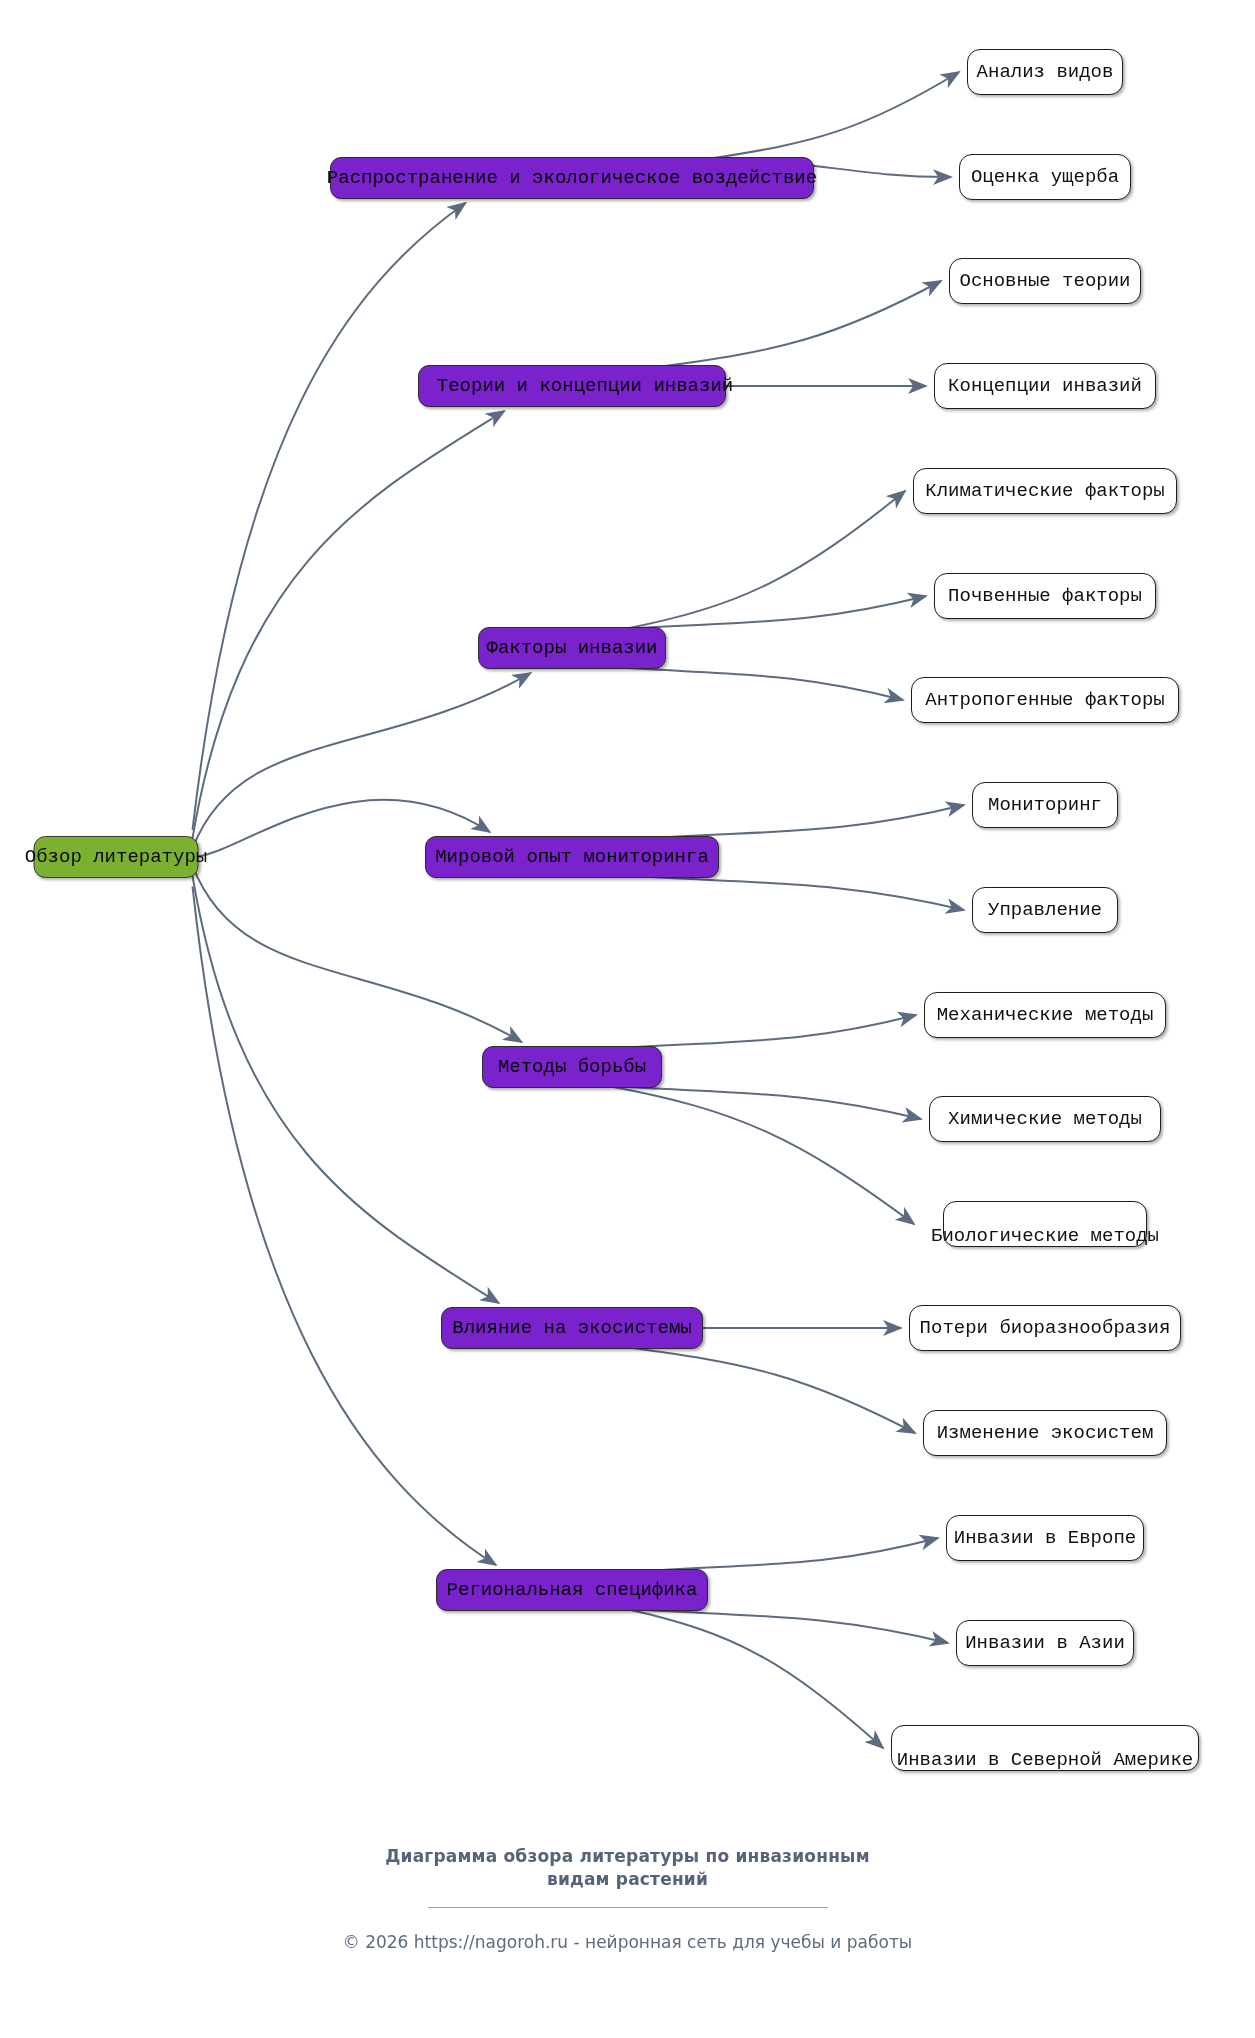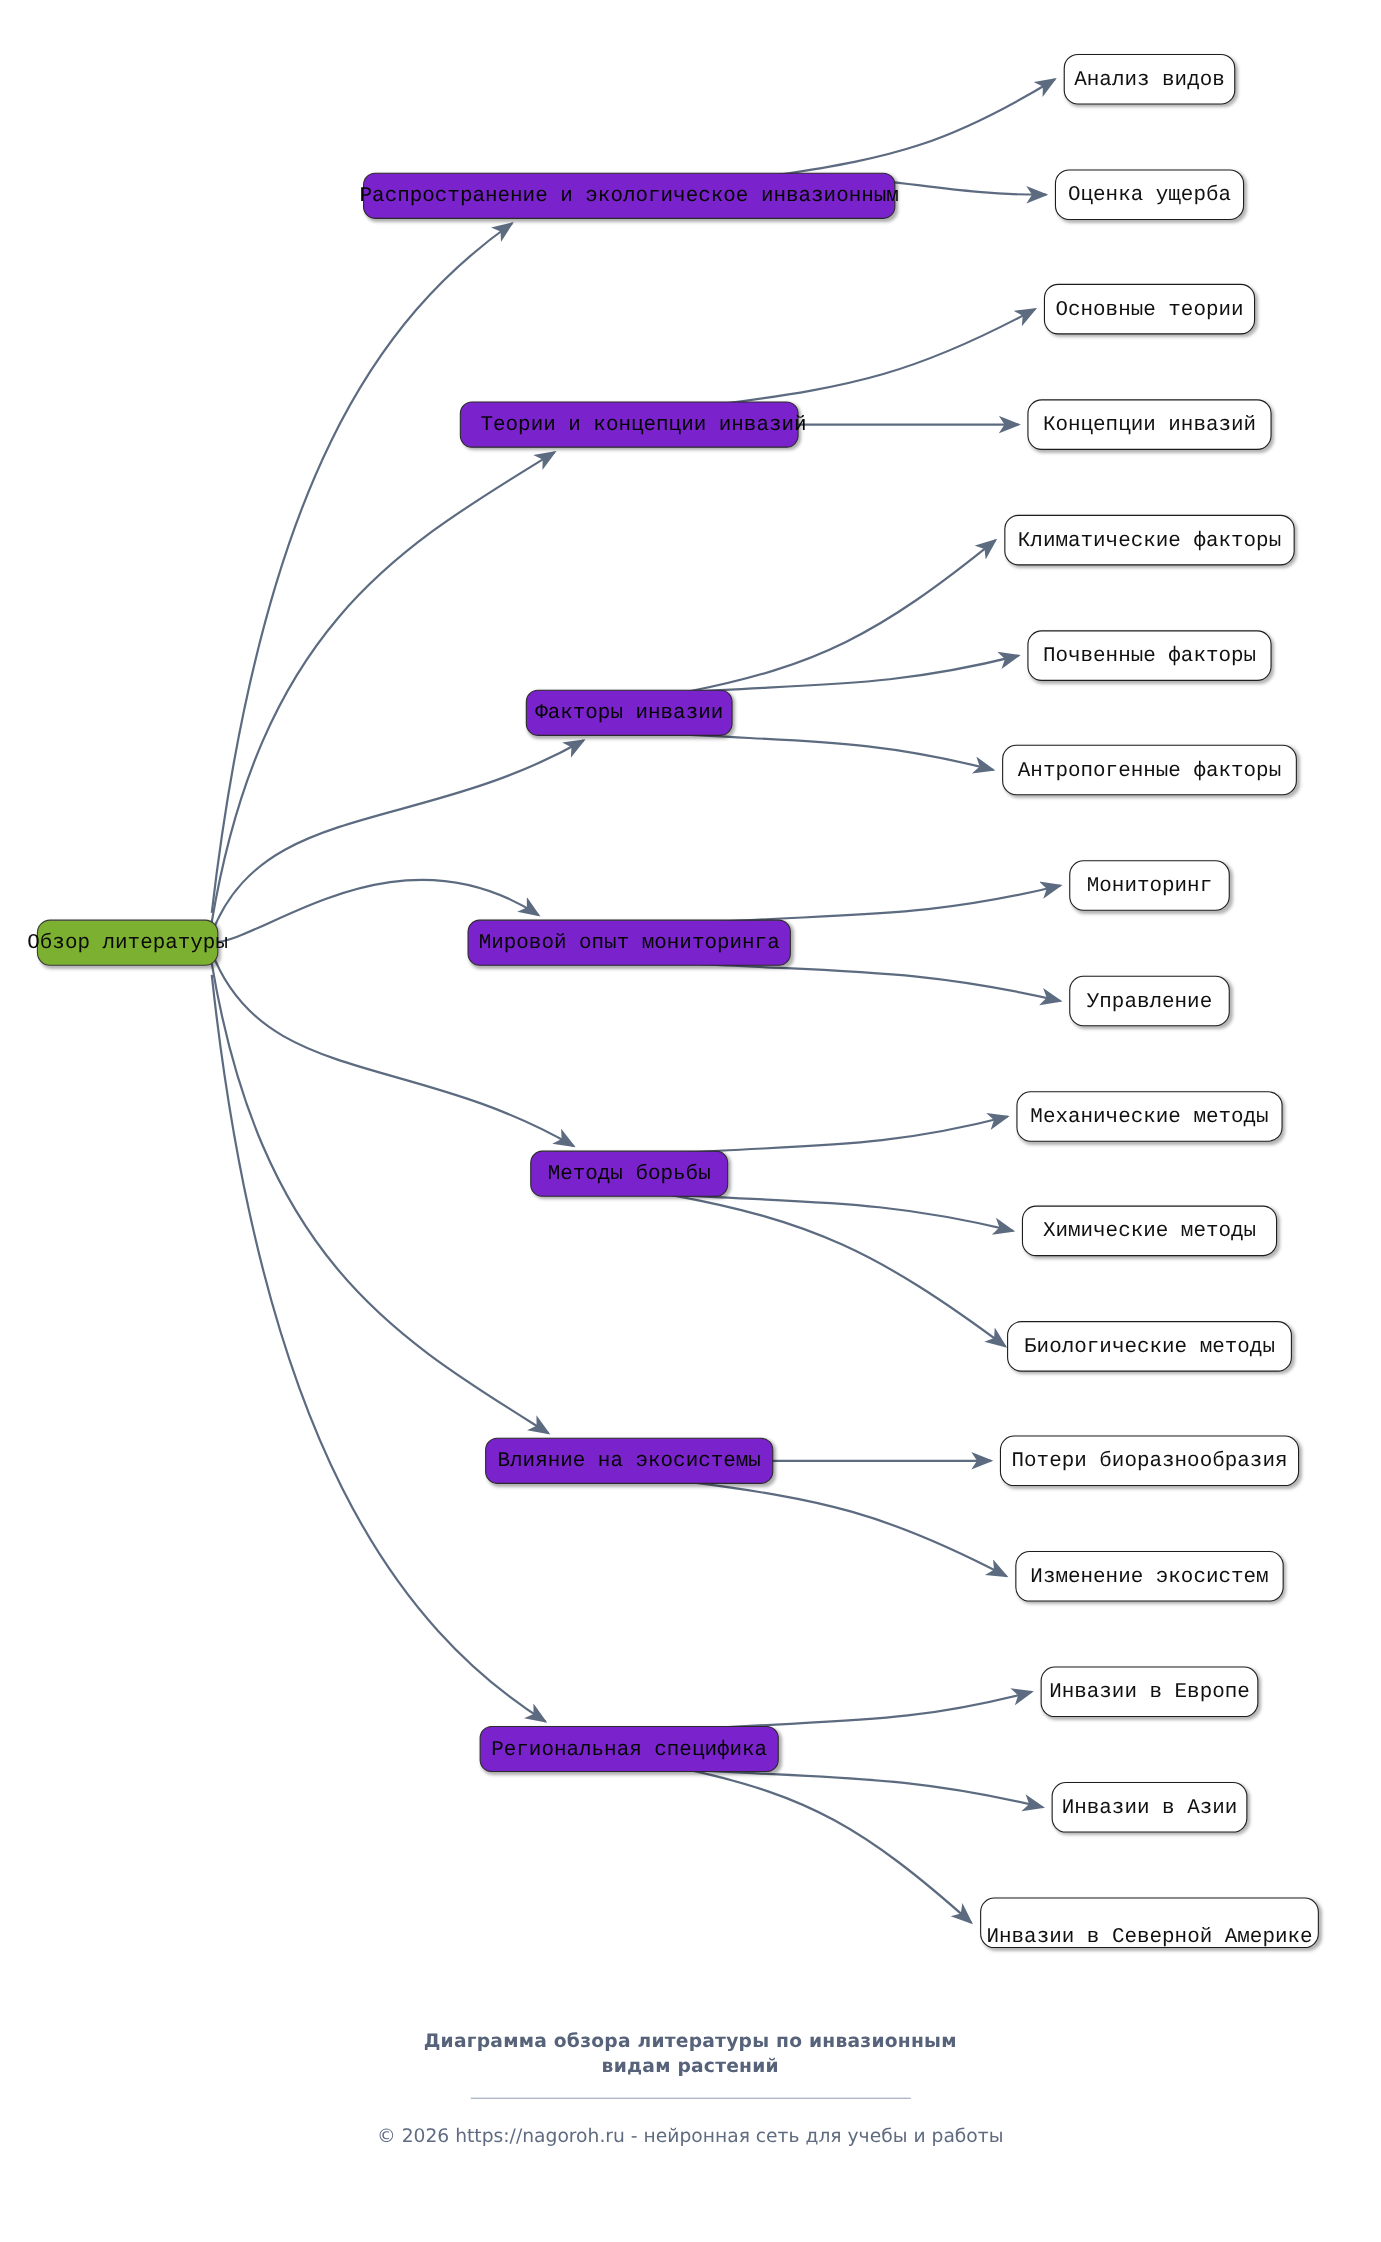--- a/index.html
+++ b/index.html
@@ -128,21 +128,21 @@
   </svg>
 
   <div id="nodes">
       <div class="node node-leaf" style="left: 1045px; top: 72px; width: 156px; height: 46px;">
         <span>Анализ видов</span>
       </div>
       <div class="node node-leaf" style="left: 1045px; top: 177px; width: 172px; height: 46px;">
         <span>Оценка ущерба</span>
       </div>
       <div class="node node-branch" style="left: 572px; top: 178px; width: 484px; height: 42px;">
-        <span>Распространение и экологическое инвазионным</span>
+        <span>Распространение и экологическое воздействие</span>
       </div>
       <div class="node node-leaf" style="left: 1045px; top: 281px; width: 192px; height: 46px;">
         <span>Основные теории</span>
       </div>
       <div class="node node-leaf" style="left: 1045px; top: 386px; width: 222px; height: 46px;">
         <span>Концепции инвазий</span>
       </div>
       <div class="node node-branch" style="left: 572px; top: 386px; width: 308px; height: 42px; padding-left: 40px;">
         <span>Теории и концепции инвазий</span>
       </div>
@@ -166,21 +166,21 @@
       </div>
       <div class="node node-branch" style="left: 572px; top: 857px; width: 294px; height: 42px;">
         <span>Мировой опыт мониторинга</span>
       </div>
       <div class="node node-leaf" style="left: 1045px; top: 1015px; width: 242px; height: 46px;">
         <span>Механические методы</span>
       </div>
       <div class="node node-leaf" style="left: 1045px; top: 1119px; width: 232px; height: 46px;">
         <span>Химические методы</span>
       </div>
-      <div class="node node-leaf" style="left: 1045px; top: 1224px; width: 259px; height: 46px;">
+      <div class="node node-leaf" style="left: 1045px; top: 1224px; width: 204px; height: 46px; align-items: flex-end;">
         <span>Биологические методы</span>
       </div>
       <div class="node node-branch" style="left: 572px; top: 1067px; width: 180px; height: 42px;">
         <span>Методы борьбы</span>
       </div>
       <div class="node node-leaf" style="left: 1045px; top: 1328px; width: 272px; height: 46px;">
         <span>Потери биоразнообразия</span>
       </div>
       <div class="node node-leaf" style="left: 1045px; top: 1433px; width: 244px; height: 46px;">
         <span>Изменение экосистем</span>

